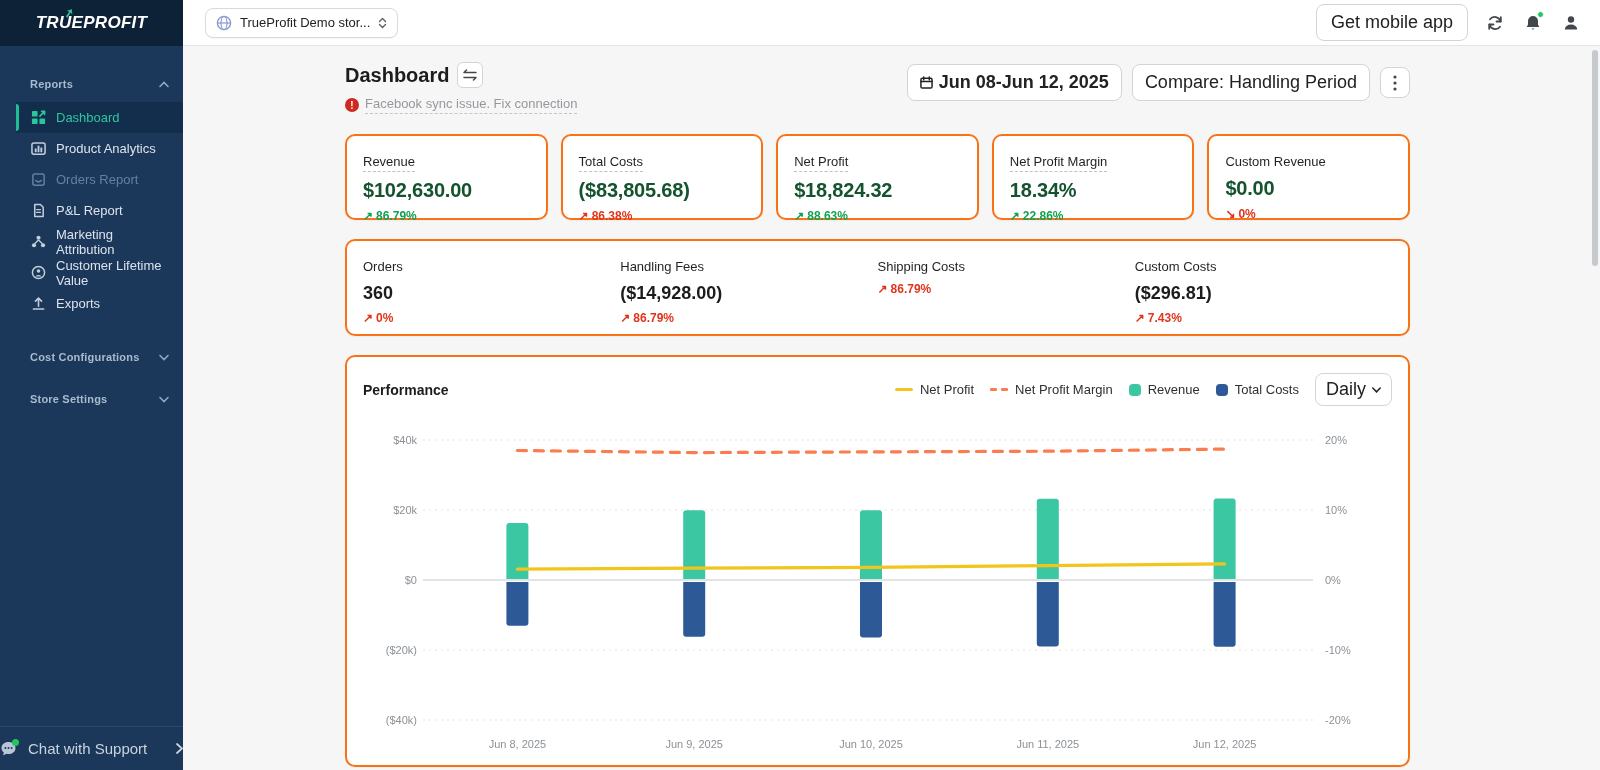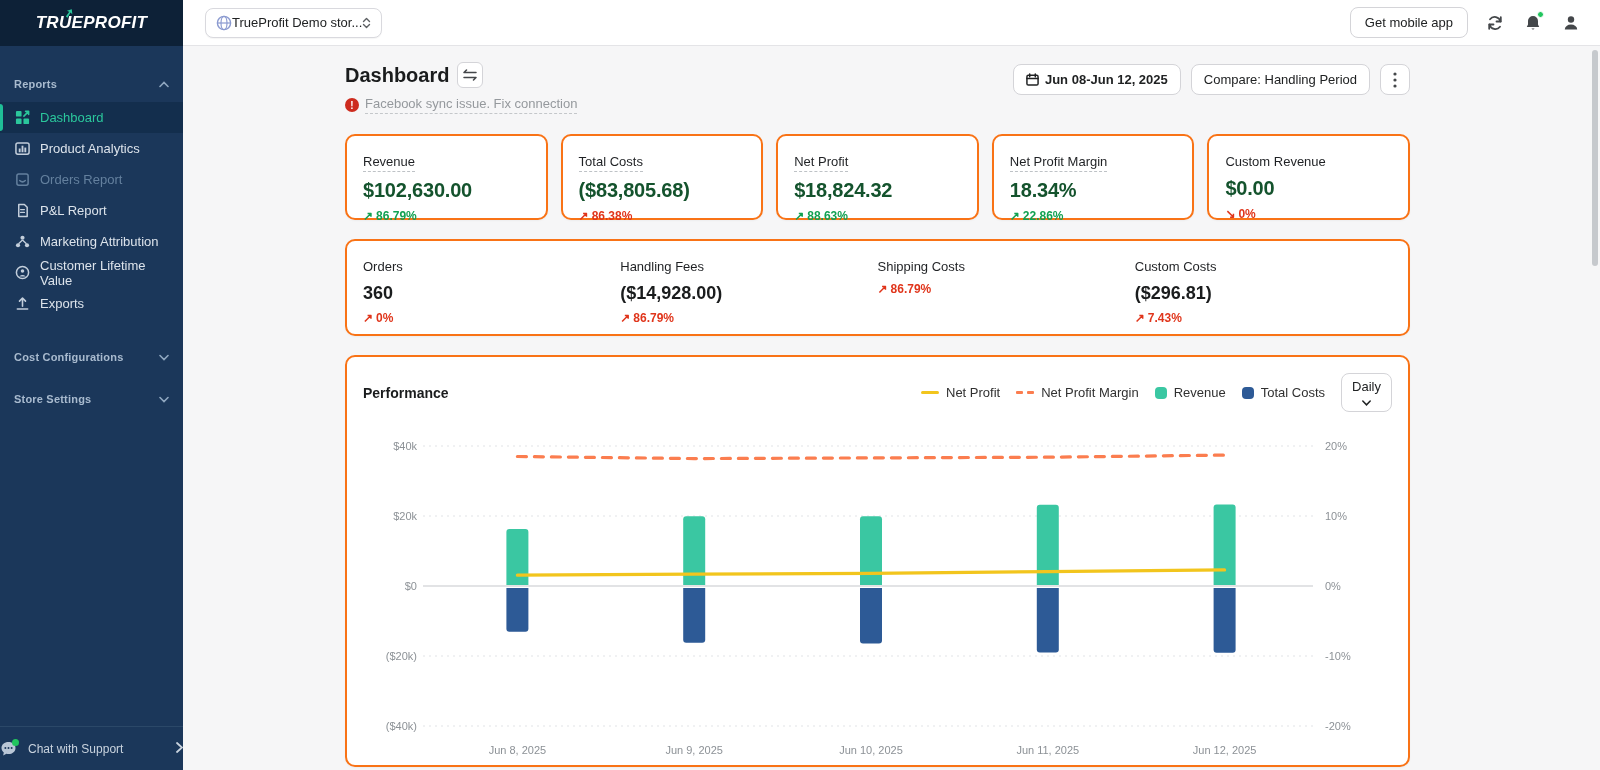--- a/index.html
+++ b/index.html
@@ -3,44 +3,44 @@
 <meta charset="utf-8">
 <style>
   * { margin:0; padding:0; box-sizing:border-box; }
   html,body { width:1600px; height:770px; overflow:hidden; font-family:"Liberation Sans", sans-serif; background:#F6F6F7; }
 
   
   .sidebar { position:fixed; left:0; top:0; width:183px; height:770px; background:#1B375A; display:flex; flex-direction:column; z-index:5; }
   .logo-area { height:46px; background:#0D2137; display:flex; align-items:center; justify-content:center; flex:0 0 auto; }
   .logo-text { color:#fff; font-style:italic; font-weight:900; font-size:17px; letter-spacing:.3px; position:relative; }
   .logo-arrow { position:absolute; left:28px; top:-7px; color:#2BC79C; font-style:normal; font-size:12px; font-weight:900; transform:rotate(-12deg); }
-  .nav { flex:1 1 auto; padding-top:26px; }
+  .nav { flex:1 1 auto; padding-top:26px;padding-left:16px; }
   .nav-section { display:flex; align-items:center; justify-content:space-between; padding:6px 14px; color:#A9BBCF; font-size:11px; font-weight:700; letter-spacing:.2px; cursor:pointer; }
   .nav-section .chev { color:#8FA6BF; }
   .nav-items { margin:6px 0 14px 0; }
   .nav-item { display:flex; align-items:center; gap:10px; height:31px; padding:0 14px; color:#DCE3EB; font-size:13px; cursor:pointer; position:relative; }
   .nav-item .nicon { width:16px; height:16px; color:#C3CEDB; flex:0 0 auto; display:flex; align-items:center; justify-content:center; }
   .nav-item.active { background:#132E4D; color:#2BC79C; }
   .nav-item.active .nicon { color:#2BC79C; }
   .nav-item.active::before { content:""; position:absolute; left:0; top:2px; bottom:2px; width:3px; background:#1FBE97; border-radius:0 3px 3px 0; }
   .nav-item.dimmed { color:#64809E; }
   .nav-item.dimmed .nicon { color:#64809E; }
   .nav-gap { height:12px; }
-  .chat-row { flex:0 0 auto; border-top:1px solid #2B4868; height:44px; display:flex; align-items:center; gap:10px; padding:0 0; color:#C9D3DE; font-size:12px; cursor:pointer; }
+  .chat-row { flex:0 0 auto; border-top:1px solid #2B4868; height:44px; display:flex; align-items:center; gap:10px; padding:0 0; color:#C9D3DE; font-size:15px; cursor:pointer; }
   .chat-row .spacer { flex:1; }
   .chat-icon-wrap { position:relative; width:18px; height:16px; color:#B9C6D6; }
   .chat-dot { position:absolute; right:-1px; top:-2px; width:7px; height:7px; border-radius:50%; background:#22C55E; }
 
   
   .topbar { position:fixed; left:183px; top:0; width:1417px; height:46px; background:#fff; border-bottom:1px solid #E4E4E7; display:flex; align-items:center; padding:0 18px 0 22px; z-index:4; }
-  .store-pill { display:flex; align-items:center; gap:0; border:1px solid #D9D9DE; border-radius:8px; background:#fff; box-shadow:0 1px 1px rgba(0,0,0,.04); padding:6px 10px; font-size:13px; color:#202223; cursor:pointer; }
+  .store-pill { display:flex; align-items:center; gap:8px; border:1px solid #D9D9DE; border-radius:8px; background:#fff; box-shadow:0 1px 1px rgba(0,0,0,.04); padding:6px 10px; font-size:13px; color:#202223; cursor:pointer; }
   .store-pill .globe { color:#8B9AD0; display:flex; }
   .updown { color:#5C5F62; display:flex; }
   .topbar .right { margin-left:auto; display:flex; align-items:center; gap:16px; }
-  .btn { background:#fff; border:1px solid #D4D4D8; border-radius:8px; font-size:13px; color:#202223; cursor:pointer; font-family:inherit; }
+  .btn { background:#fff; border:1px solid #D4D4D8; border-radius:8px; font-size:18px; color:#202223; cursor:pointer; font-family:inherit; }
   .get-app-btn { padding:7px 14px; font-weight:500; }
   .icon-btn { border:none; background:none; width:22px; height:22px; color:#44474A; cursor:pointer; position:relative; display:flex; align-items:center; justify-content:center; }
   .bell-dot { position:absolute; right:0; top:-1px; width:7px; height:7px; border-radius:50%; background:#22C55E; border:1px solid #fff; }
 
   
   .main { position:absolute; left:183px; top:46px; width:1417px; height:724px; overflow:hidden; }
   .content { margin-left:162px; width:1065px; }
 
   .page-head { display:flex; align-items:flex-start; justify-content:space-between; margin-top:16px; }
   .title-row { display:flex; align-items:center; gap:8px; }
@@ -75,21 +75,21 @@
   .chart-card { margin-top:19px; padding:16px; height:412px; }
   .chart-head { display:flex; align-items:center; }
   .chart-title { font-size:14px; font-weight:700; color:#1A1C1D; }
   .chart-head .right { margin-left:auto; display:flex; align-items:center; gap:16px; }
   .legend { display:flex; align-items:center; gap:16px; }
   .legend-item { display:flex; align-items:center; gap:7px; font-size:13px; color:#303030; cursor:pointer; }
   .sw-line { width:18px; height:3px; border-radius:2px; }
   .sw-dash { width:18px; height:3px; display:flex; justify-content:space-between; }
   .sw-dash i { width:7px; height:3px; border-radius:1px; display:block; }
   .sw-square { width:12px; height:12px; border-radius:4px; }
-  .interval-btn { display:flex; align-items:center; gap:6px; padding:5px 10px; font-weight:500;flex-direction:column; }
+  .interval-btn { display:flex; align-items:center; gap:6px; padding:5px 10px; font-weight:500; }
   .chart-area { margin-top:14px; }
 
   svg text.axis { fill:#8C9196; font-size:11px; font-family:"Liberation Sans", sans-serif; }
   .scroll-thumb { position:fixed; right:2px; top:50px; width:6px; height:216px; border-radius:3px; background:#C6C9CD; z-index:10; cursor:pointer; }
 </style>
 </head>
 <body>
 
 <aside class="sidebar">
   <div class="logo-area">

